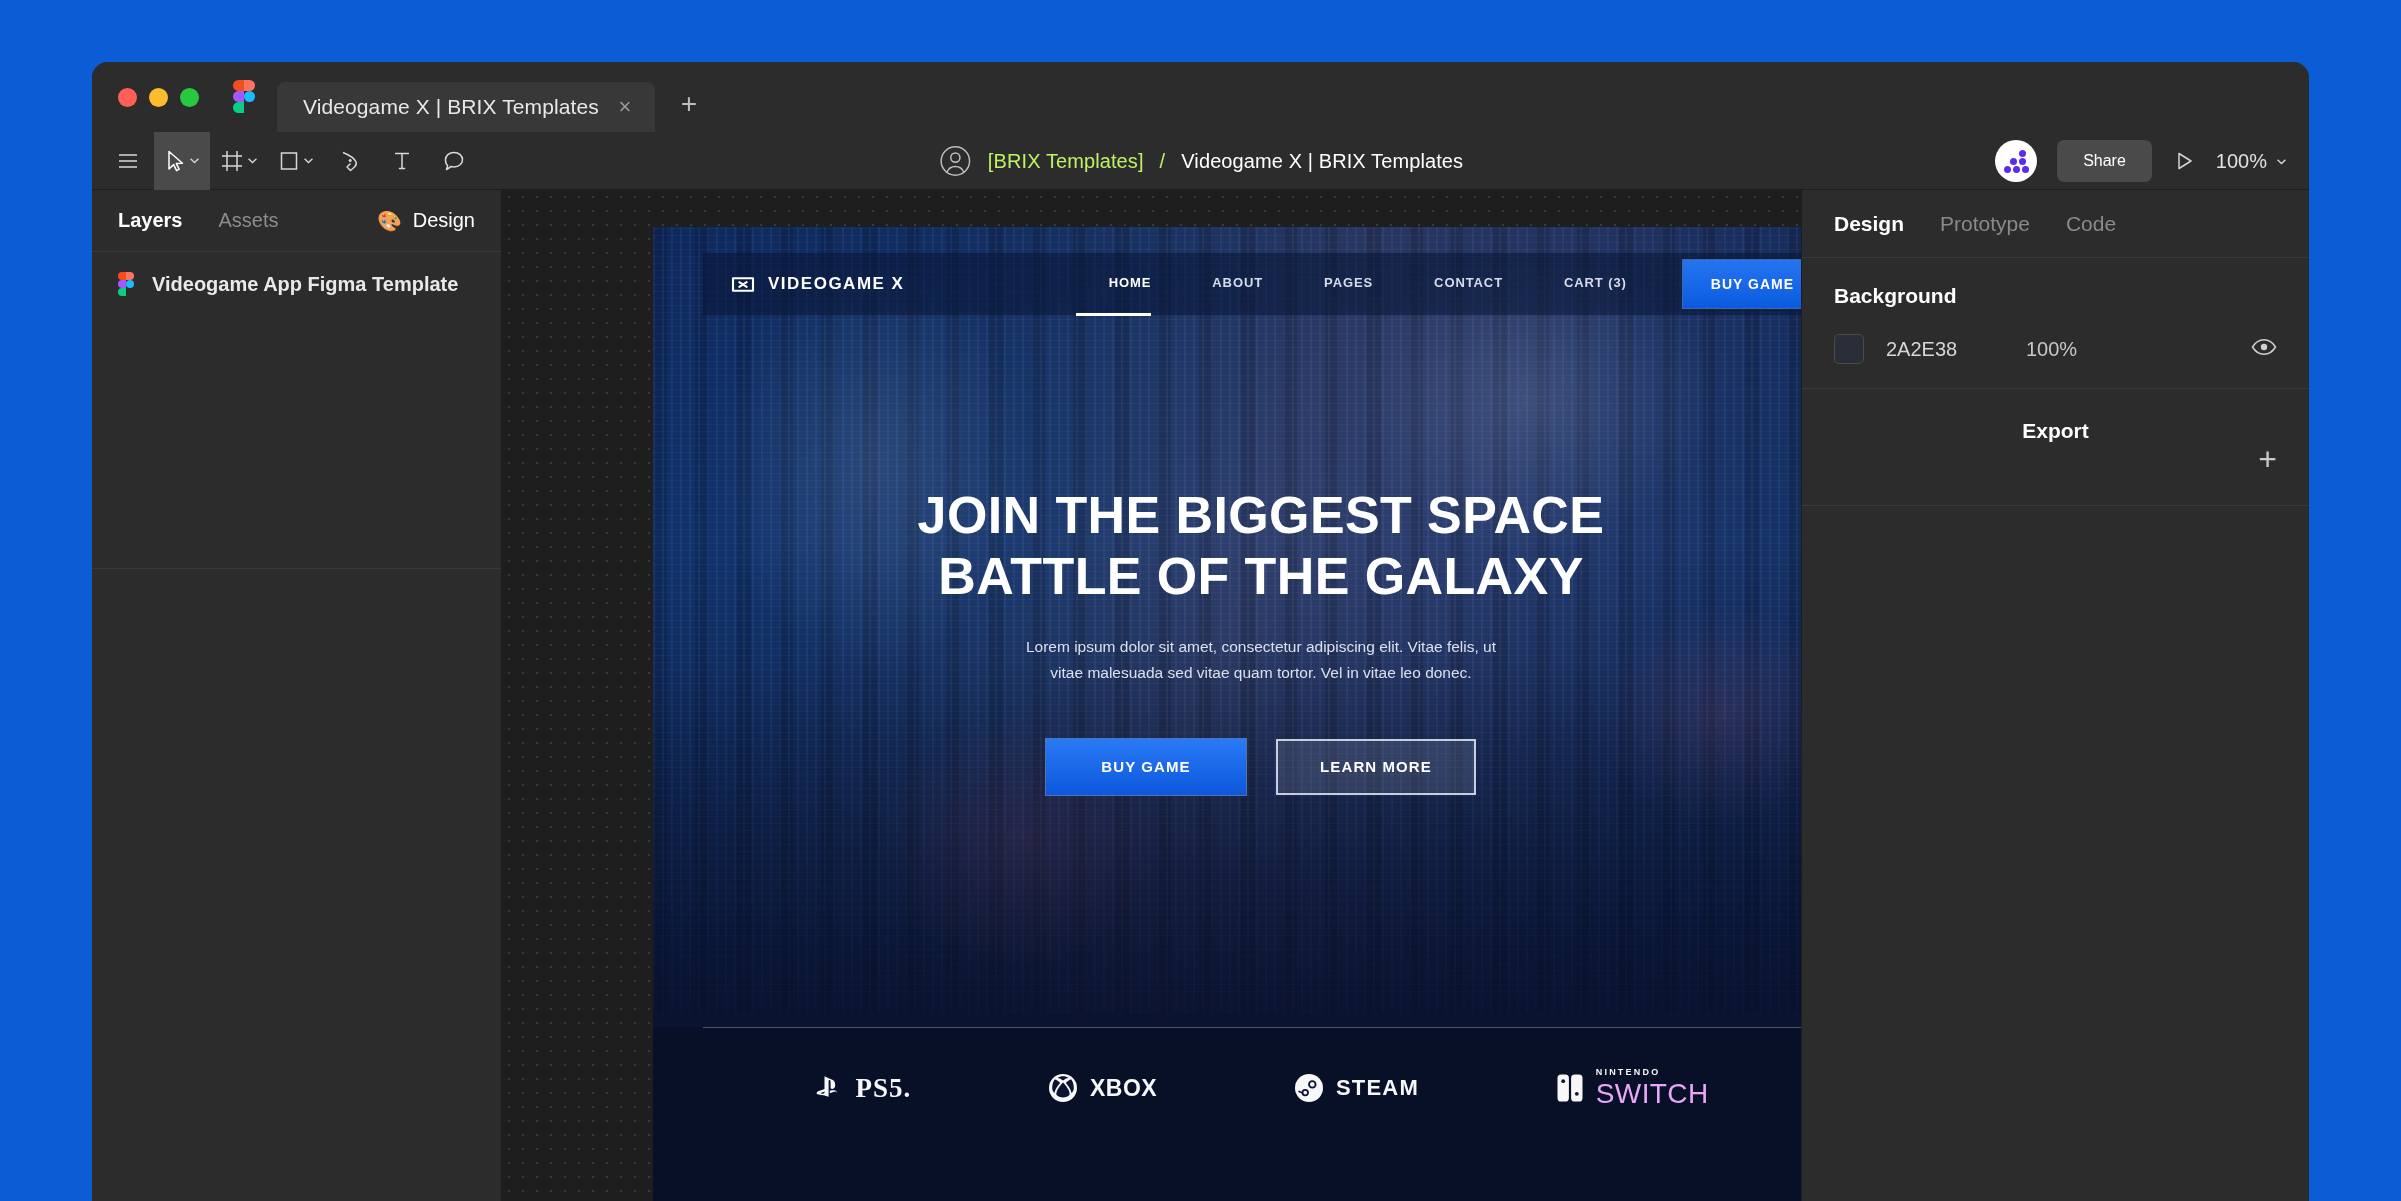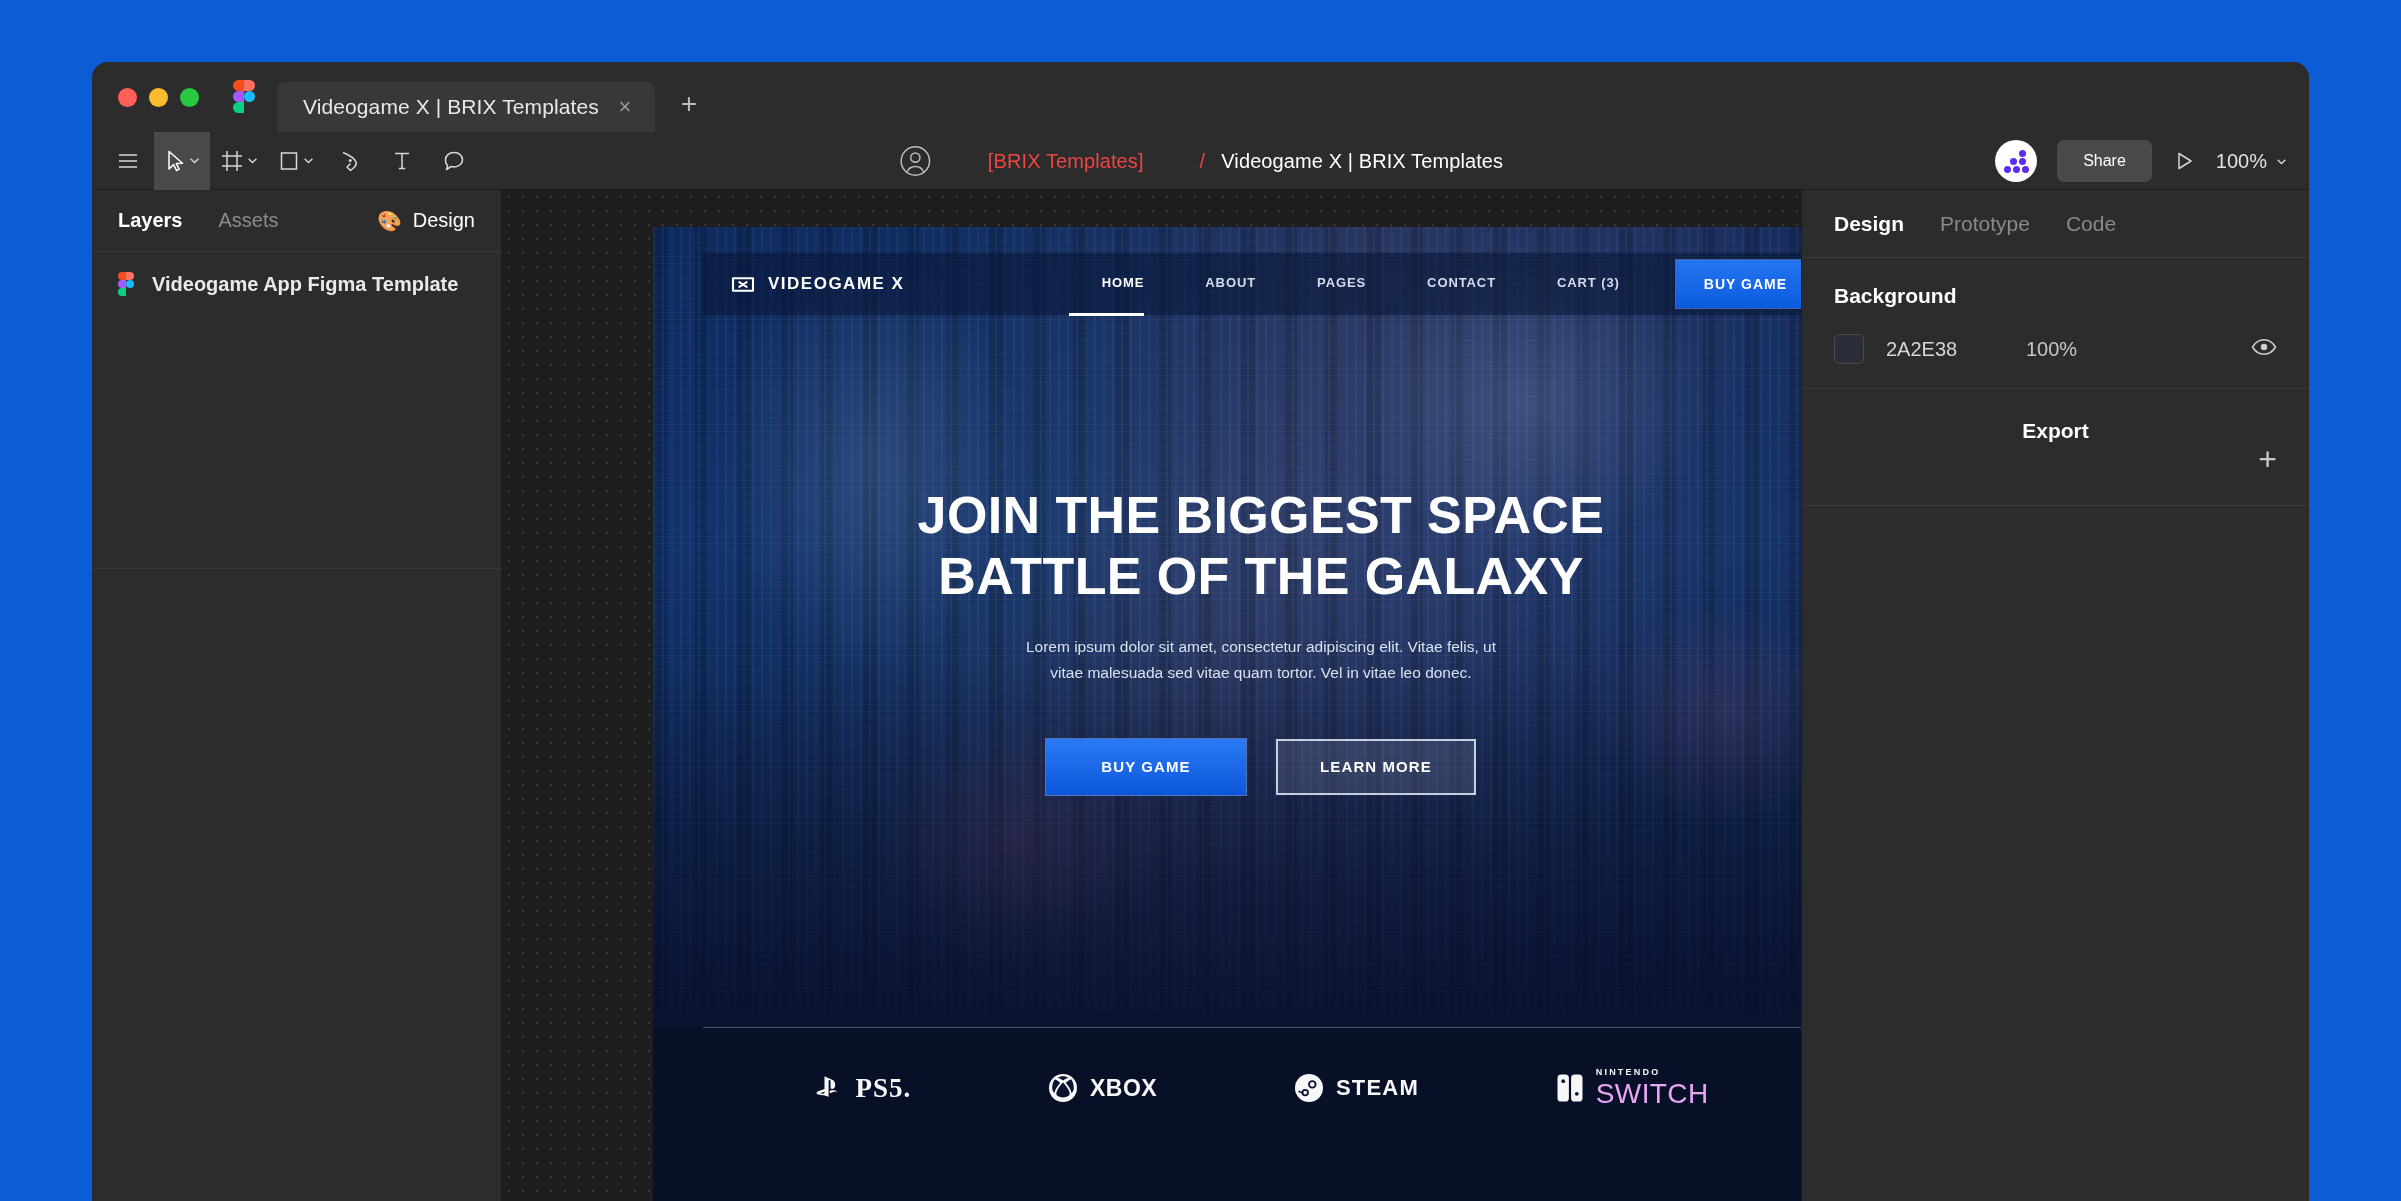--- a/index.html
+++ b/index.html
@@ -107,21 +107,21 @@
 
   .breadcrumb {
     position: absolute;
     left: 50%; top: 0;
     transform: translateX(-50%);
     height: 58px;
     display: flex; align-items: center; gap: 16px;
     white-space: nowrap;
   }
   .bc-text { font-size: 20px; color: #FFFFFF; letter-spacing: .1px; }
-  .bc-dim { color: #ef4444; margin-left: 40px; }
+  .bc-dim { color: #bef264; }
 
   .toolbar-right {
     position: absolute; right: 22px; top: 0;
     height: 58px; display: flex; align-items: center; gap: 20px;
   }
   .avatar {
     width: 42px; height: 42px; border-radius: 50%;
     background: #FFFFFF; position: relative; cursor: pointer;
   }
   .avatar i { position: absolute; width: 7px; height: 7px; border-radius: 50%; background: #5B2BEF; }
@@ -218,21 +218,21 @@
       radial-gradient(ellipse 220px 300px at 18% 30%, rgba(255,255,255,.10), transparent 70%),
       radial-gradient(ellipse 260px 220px at 72% 22%, rgba(220,230,255,.13), transparent 70%),
       radial-gradient(ellipse 180px 160px at 88% 62%, rgba(255,120,150,.10), transparent 70%),
       radial-gradient(ellipse 200px 180px at 30% 78%, rgba(255,90,120,.08), transparent 70%),
       linear-gradient(180deg, transparent 55%, rgba(8,16,44,.75) 100%);
   }
 
   
   .site-nav {
     position: absolute;
-    left: 50px; top: 26px; right: 54px;
+    left: 50px; top: 26px; right: 47px;
     height: 62px;
     background: rgba(9,22,55,.58);
     display: flex; align-items: center;
     padding: 0 0 0 28px;
     z-index: 5;
   }
   .logo { display: flex; align-items: center; gap: 13px; }
   .logo-txt { color: #FFFFFF; font-size: 17px; font-weight: 700; letter-spacing: 1.5px; }
   .nav-links { margin-left: auto; display: flex; align-items: center; gap: 28px; }
   .nav-link {

